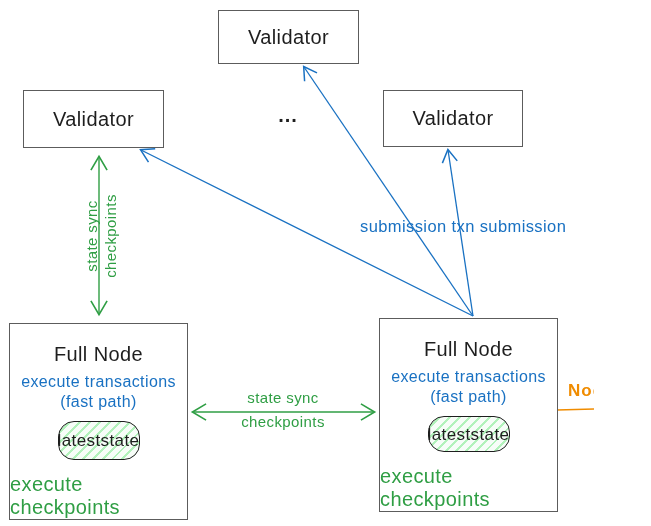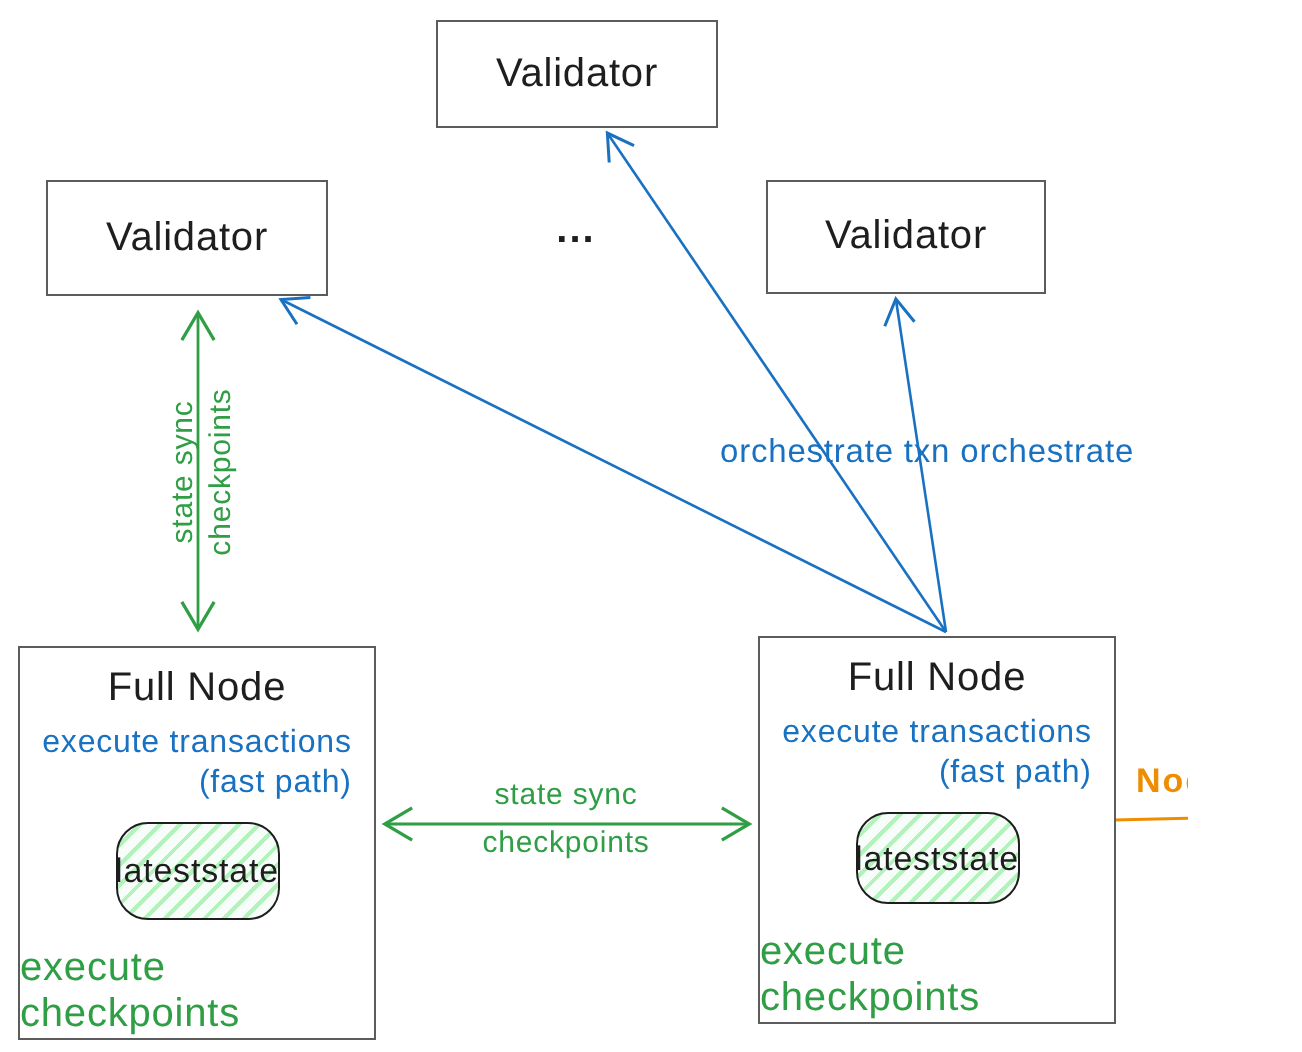--- a/index.html
+++ b/index.html
@@ -31,22 +31,22 @@
   .validator-right { left: 383px; top: 90px;  width: 138px; height: 55px; }
 
   .fullnode {
     position: absolute; z-index: 2; background: #ffffff;
     border: 1.6px solid var(--border);
     display: flex; flex-direction: column; align-items: center;
     width: 177px;
   }
   .fullnode-left  { left: 9px;   top: 323px; height: 195px; }
   .fullnode-right { left: 379px; top: 318px; height: 192px; }
-  .fn-title { margin-top: 9px; font-size: 20px; color: var(--ink); }
-  .fn-blue  { margin-top: 6px; font-size: 16px; line-height: 20px; color: var(--blue); text-align: right; }
+  .fn-title { margin-top: 19px; font-size: 20px; color: var(--ink); }
+  .fn-blue  { margin-top: 6px; font-size: 16px; line-height: 20px; color: var(--blue); text-align: center; }
   .state-box {
     margin-top: 9px; width: 80px; height: 60px;
     border: 1.6px solid var(--ink); border-radius: 16px;
     background:
       repeating-linear-gradient(135deg,
         var(--state_fill) 0px, var(--state_fill) 2px,
         rgba(255,255,255,0) 2px, rgba(255,255,255,0) 7px),
       #f7fdf8;
     display: flex; flex-direction: row; align-items: center; justify-content: center;
     font-size: 17px; line-height: 21px; color: var(--ink);
@@ -152,17 +152,17 @@
   <div class="label-vert">
     <span>state sync</span>
     <span>checkpoints</span>
   </div>
 
   <div class="label-mid">
     <span class="l1">state sync</span>
     <span class="l2">checkpoints</span>
   </div>
 
-  <div class="label-orchestrate">orchestrate txn orchestrate</div>
+  <div class="label-orchestrate">submission txn submission</div>
 
   <div class="label-rpcs">Node</div>
 
 </div>
 
 </body></html>

